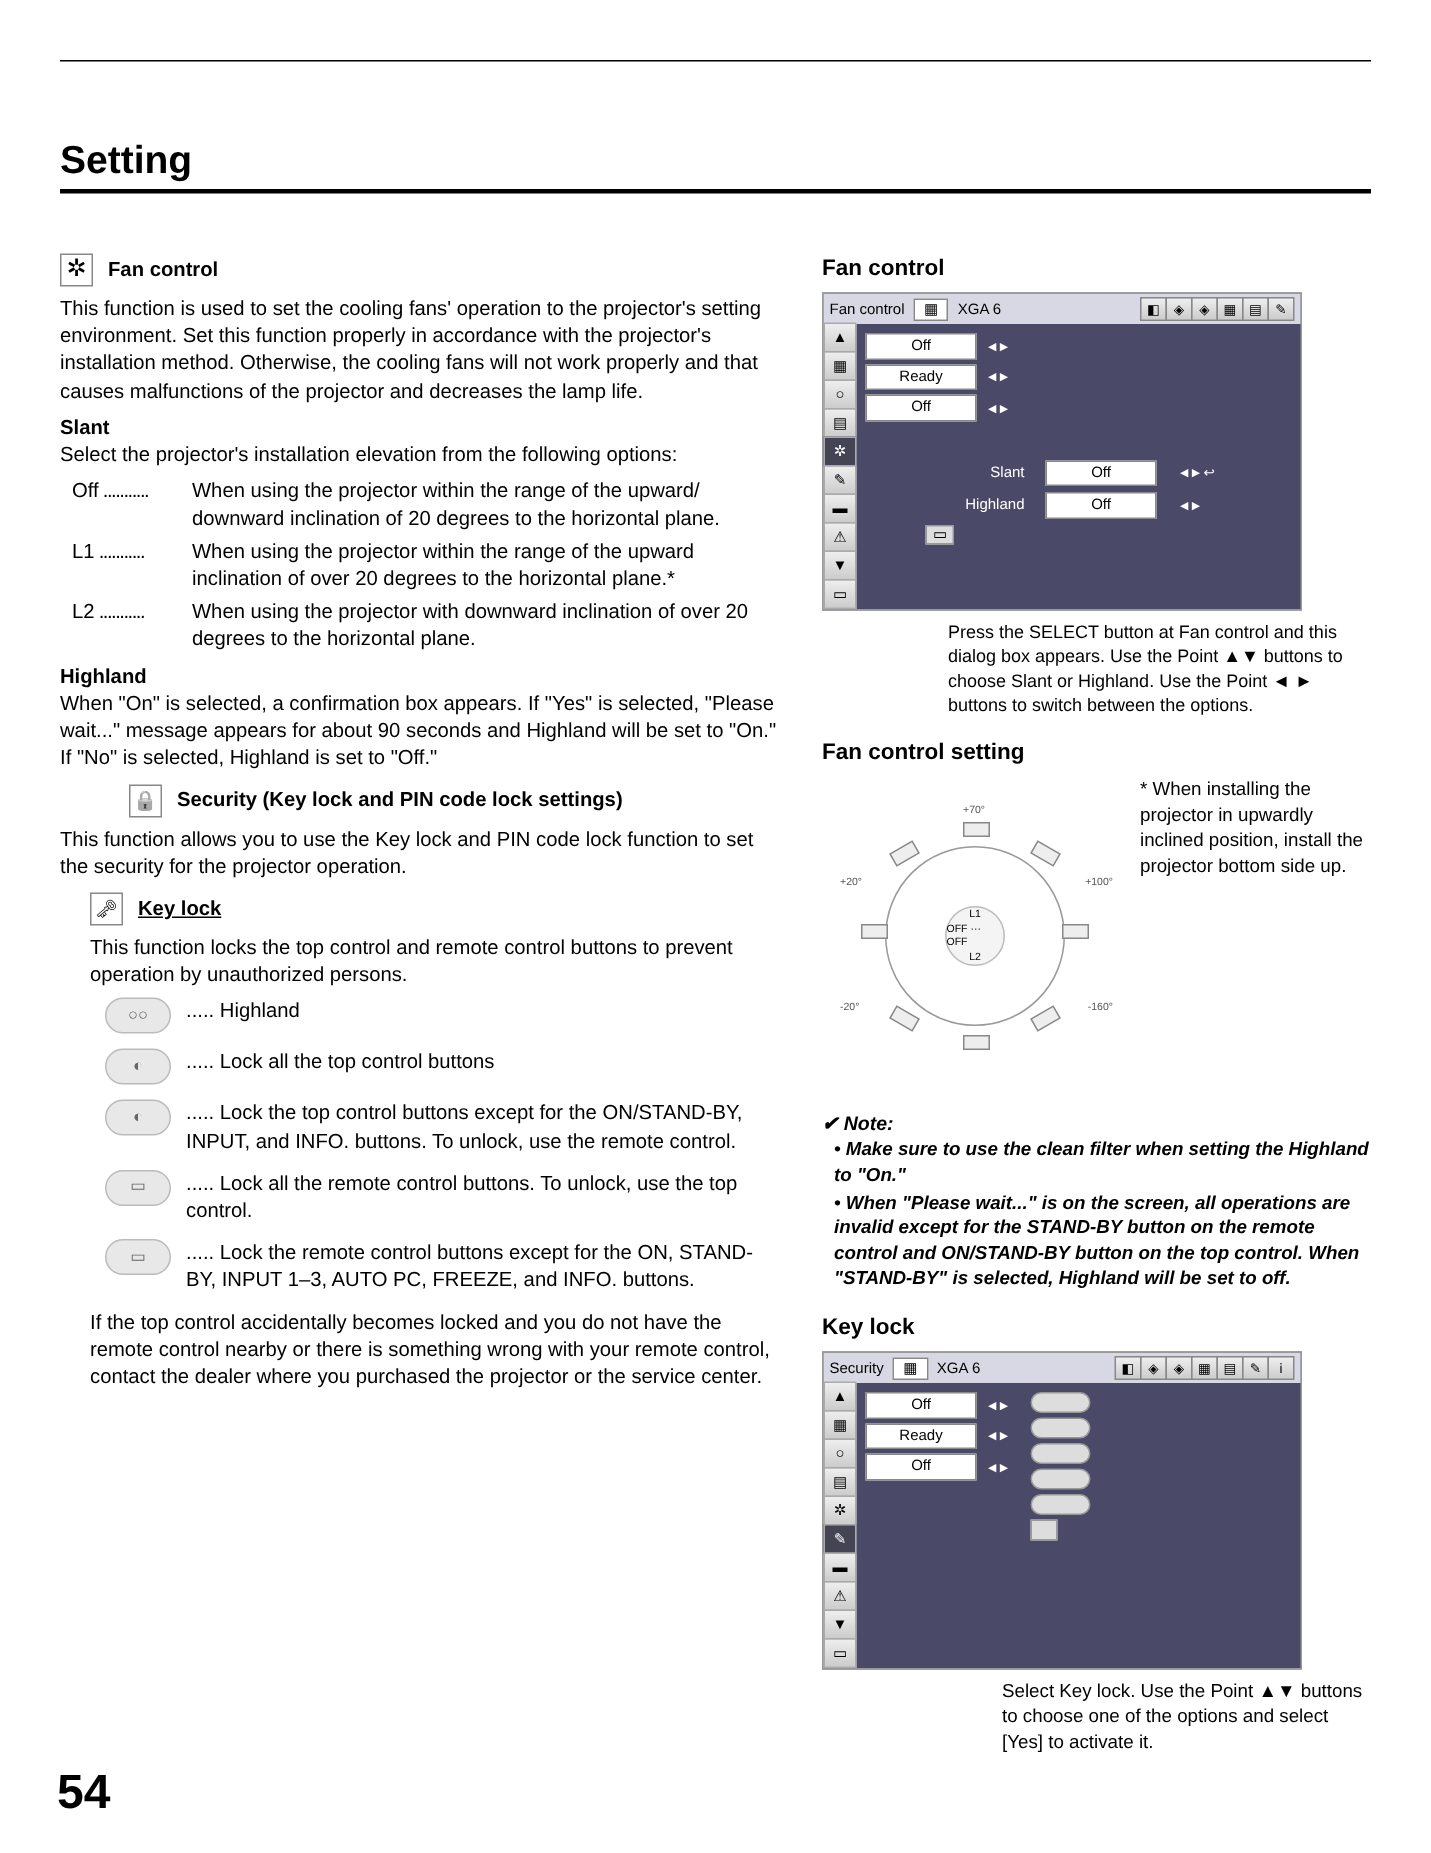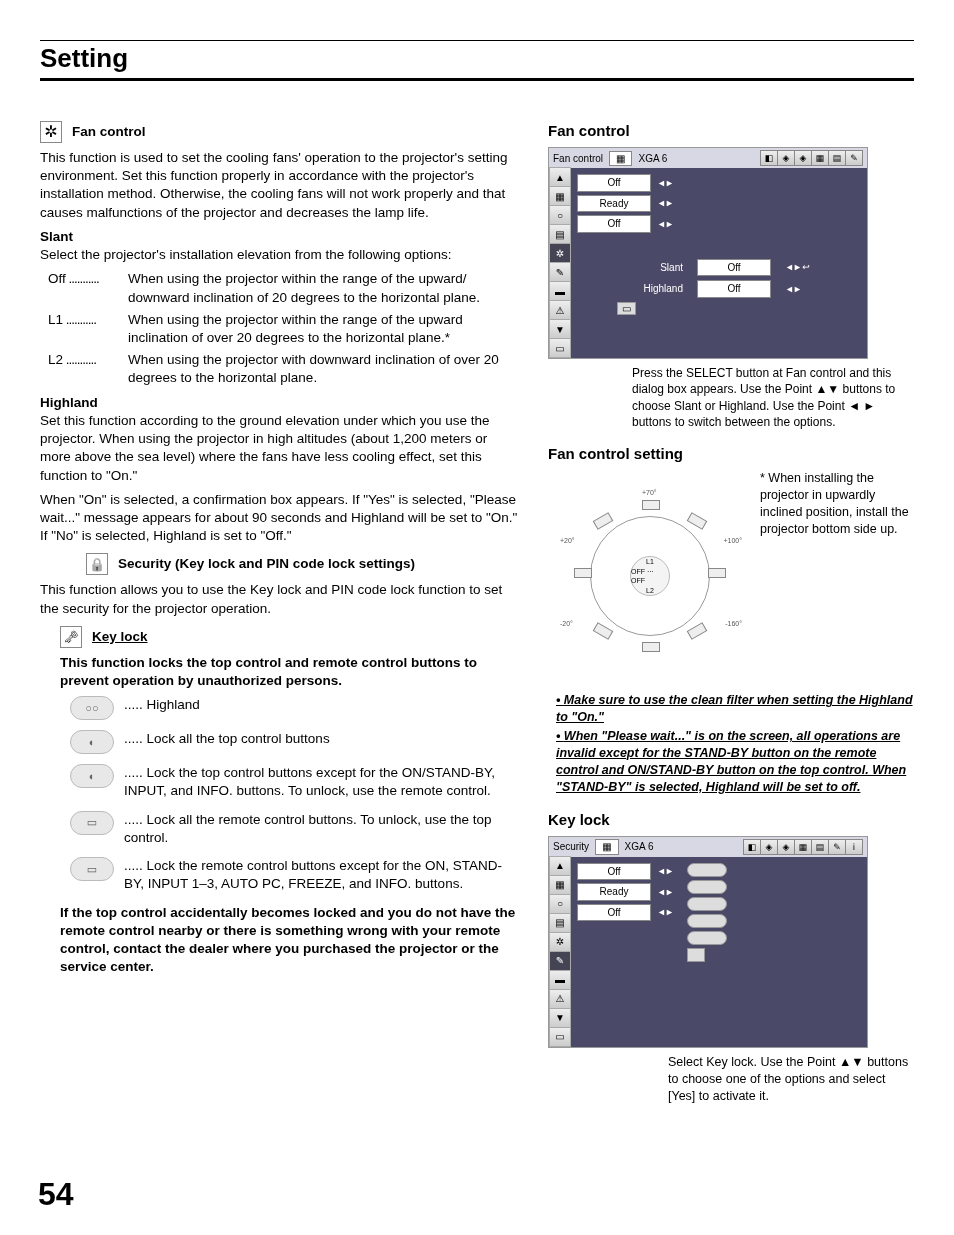--- a/index.html
+++ b/index.html
@@ -11,38 +11,38 @@
     color: #000;
     position: relative;
     padding: 40px 40px 30px 40px;
   }
   .header {
     border-bottom: 3px solid #000;
     border-top: 1px solid #000;
     padding: 2px 0 4px 0;
     margin-bottom: 40px;
   }
-  .header-title { font-size: 26px; font-weight: bold; }
+  .header-title { font-size: 26px; font-weight: bold; margin-top: 48px; }
   .columns { display: flex; gap: 28px; }
   .col-left { flex: 0 0 480px; font-size: 13.5px; line-height: 1.35; }
   .col-right { flex: 1; font-size: 13px; line-height: 1.35; }
   .section-heading { display: flex; align-items: center; gap: 10px; margin-bottom: 6px; }
   .icon-box { width: 22px; height: 22px; border: 1px solid #888; display: flex; align-items: center; justify-content: center; }
   .fan-icon::before { content: "✲"; font-size: 16px; }
   .lock-icon::before { content: "🔒"; font-size: 13px; filter: grayscale(1); }
   .key-icon::before { content: "🗝"; font-size: 12px; filter: grayscale(1); }
   .bold { font-weight: bold; }
   .para { margin-bottom: 6px; }
   .sub-head { font-weight: bold; margin-top: 4px; }
   .opt-list { margin: 4px 0 6px 8px; }
   .opt-row { display: flex; margin-bottom: 4px; }
   .opt-key { flex: 0 0 80px; }
   .opt-desc { flex: 1; }
   .dots::after { content: " ..........."; letter-spacing: -1px; }
-  .indented { margin-left: 20px; font-weight: bold; }
+  .indented { margin-left: 20px; }
   .keylock-heading { display:flex; align-items:center; gap:10px; margin: 8px 0 6px 20px; }
   .underline { text-decoration: underline; }
   .lock-opts { margin-left: 30px; }
   .lock-row { display:flex; align-items:flex-start; gap: 10px; margin-bottom: 10px; }
   .lock-glyph { width: 44px; height: 24px; background:#e8e8e8; border:1px solid #bbb; border-radius:12px; display:flex; align-items:center; justify-content:center; font-size:11px; color:#666; flex-shrink:0; }
   .lock-txt { flex:1; }
   .right-head { font-weight: bold; font-size: 15px; margin-bottom: 6px; }
   .osd-box { border:1px solid #999; background:#4a4a68; width: 320px; }
   .osd-title { display:flex; align-items:center; background:#d8d8e4; font-size:10px; padding:2px 4px; gap:6px; }
   .osd-title .tbox { border:1px solid #888; padding:0 6px; background:#fff; font-size:10px; }
@@ -55,21 +55,21 @@
   .osd-main { flex:1; padding:6px; color:#fff; font-size:10px; position:relative; }
   .osd-set-row { display:flex; align-items:center; gap:6px; margin-bottom:3px; }
   .osd-field { background:#fff; color:#000; border:1px solid #888; width:74px; text-align:center; font-size:10px; padding:1px 0; }
   .osd-arrows { font-size:9px; letter-spacing:-1px; }
   .osd-sub { margin-top:26px; padding-left:40px; }
   .osd-sub-row { display:flex; align-items:center; gap:14px; margin-bottom:4px; justify-content:flex-start; }
   .osd-sub-lbl { width:66px; text-align:right; font-size:10px; }
   .note-area { margin-top: 16px; }
   .note-head { font-style: italic; font-weight: bold; }
   .check::before { content:"✔ "; }
-  .note-list { margin-left: 8px; text-decoration: underline; }
+  .note-list { margin-left: 8px; }
   .note-list li { list-style:none; font-style:italic; font-weight:bold; font-size:12.5px; margin-bottom:2px; }
   .note-list li::before { content:"• "; }
   .caption { margin-top:6px; font-size:12px; padding-left:84px; }
   .caption-kl { margin-top:6px; font-size:12.5px; padding-left:120px; }
   .diagram { width:200px; height:200px; margin: 6px 0 0 2px; position:relative; }
   .diag-circle { position:absolute; left:40px; top:40px; width:120px; height:120px; border:1px solid #999; border-radius:50%; }
   .diag-center { position:absolute; left:80px; top:80px; width:40px; height:40px; border:1px solid #bbb; border-radius:50%; display:flex; flex-direction:column; align-items:center; justify-content:center; font-size:7px; background:#f4f4f4; }
   .diag-lbl { position:absolute; font-size:7px; color:#555; }
   .proj-rect { position:absolute; width:18px; height:10px; border:1px solid #888; background:#eee; }
   .fan-setting-row { display:flex; gap:10px; align-items:flex-start; }
@@ -108,21 +108,20 @@
         <div class="opt-key"><span>L1</span><span class="dots"></span></div>
         <div class="opt-desc">When using the projector within the range of the upward inclination of over 20 degrees to the horizontal plane.*</div>
       </div>
       <div class="opt-row">
         <div class="opt-key"><span>L2</span><span class="dots"></span></div>
         <div class="opt-desc">When using the projector with downward inclination of over 20 degrees to the horizontal plane.</div>
       </div>
     </div>
 
     <div class="sub-head">Highland</div>
-    <p class="para">Set this function according to the ground elevation under which you use the projector. When using the projector in high altitudes (about 1,200 meters or more above the sea level) where the fans have less cooling effect, set this function to "On."</p>
     <p class="para">When "On" is selected, a confirmation box appears. If "Yes" is selected, "Please wait..." message appears for about 90 seconds and Highland will be set to "On." If "No" is selected, Highland is set to "Off."</p>
 
     <div class="section-heading" style="margin-top:8px;padding-left:46px;">
       <span class="icon-box lock-icon"></span>
       <span class="bold">Security (Key lock and PIN code lock settings)</span>
     </div>
     <p class="para">This function allows you to use the Key lock and PIN code lock function to set the security for the projector operation.</p>
 
     <div class="keylock-heading">
       <span class="icon-box key-icon"></span>
@@ -237,20 +236,21 @@
         <div class="proj-rect" style="top:92px;left:24px;"></div>
         <div class="proj-rect" style="top:92px;right:24px;"></div>
         <div class="proj-rect" style="bottom:40px;left:44px;transform:rotate(30deg);"></div>
         <div class="proj-rect" style="bottom:40px;right:44px;transform:rotate(-30deg);"></div>
         <div class="proj-rect" style="bottom:24px;left:92px;"></div>
       </div>
       <div class="fan-setting-note">* When installing the projector in upwardly inclined position, install the projector bottom side up.</div>
     </div>
 
     <div class="note-area">
+      <div class="note-head check">Note:</div>
       <ul class="note-list">
         <li>Make sure to use the clean filter when setting the Highland to "On."</li>
         <li>When "Please wait..." is on the screen, all operations are invalid except for the STAND-BY button on the remote control and ON/STAND-BY button on the top control. When "STAND-BY" is selected, Highland will be set to off.</li>
       </ul>
     </div>
 
     <div class="right-head" style="margin-top:14px;">Key lock</div>
     <div class="osd-box">
       <div class="osd-title">
         <span>Security</span>

